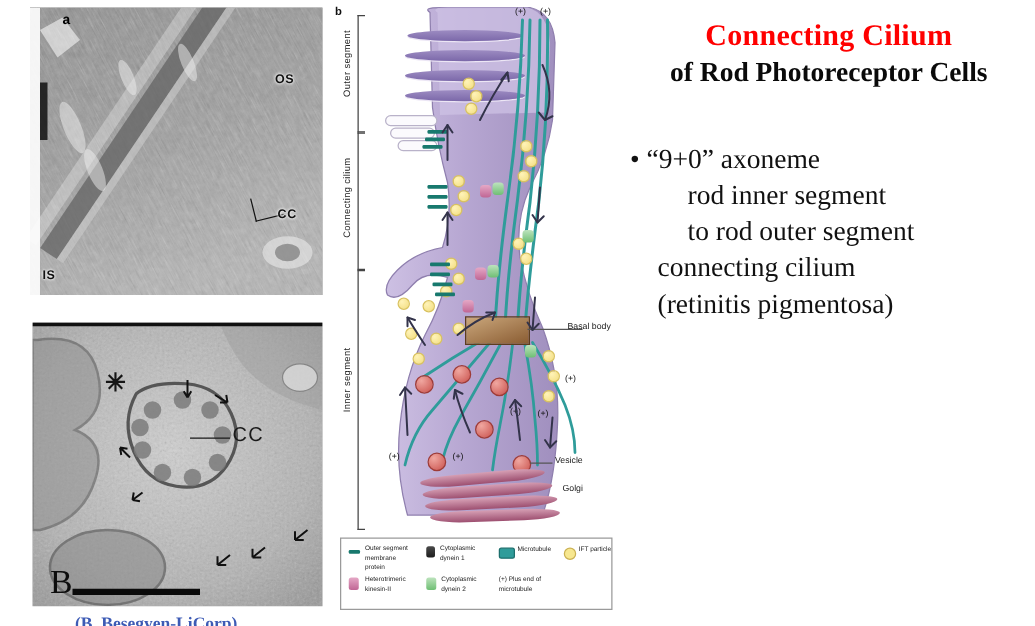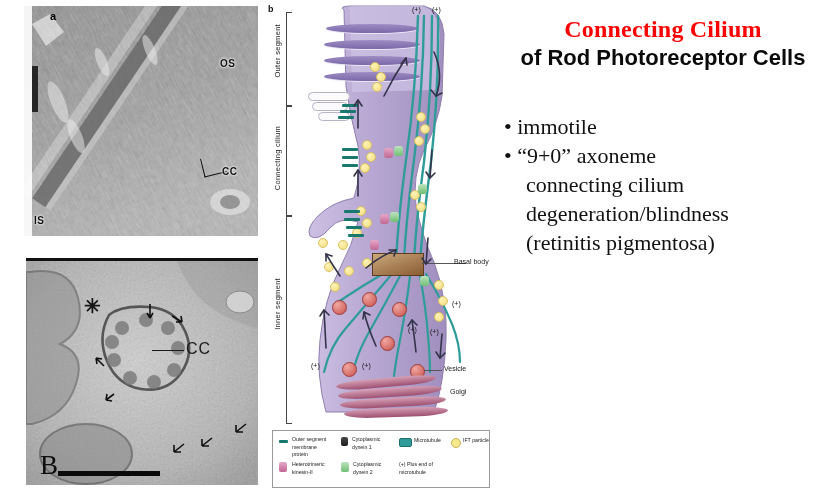--- a/index.html
+++ b/index.html
@@ -90,21 +90,21 @@
 
   
   .right{position:absolute;left:498px;top:0;width:330px;height:501px;}
   .title1{
     position:absolute;left:0;top:16px;width:330px;text-align:center;
     color:#ff0000;font-weight:bold;font-size:24px;font-family:"Liberation Serif",serif;
     letter-spacing:.2px;
   }
   .title2{
     position:absolute;left:0;top:45px;width:330px;text-align:center;
-    color:#0a0a0a;font-weight:bold;font-size:22px;font-family:Liberation Sans, sans-serif;
+    color:#0a0a0a;font-weight:bold;font-size:22px;font-family:Liberation Serif, serif;
   }
   .bullets{position:absolute;left:6px;top:112px;width:324px;}
   .bl{
     color:#111;font-family:"Liberation Serif",serif;font-size:22px;line-height:29px;
     white-space:pre;
   }
   .bl.ind{padding-left:46px;}
   .bl.ind2{padding-left:22px;}
 </style>
 </head>
@@ -211,20 +211,21 @@
       </g>
     </svg>
     <div class="topline-b"></div>
     <div class="em-label asterisk">✳</div>
     <div class="lead-b"></div>
     <div class="em-label lbl-cc-b">CC</div>
     <div class="em-label lbl-B">B</div>
     <div class="scalebar"></div>
   </div>
 
+  <div class="bottom-cut">(B, Besegyen-LiCorp)</div>
 
   <div class="panel-diagram">
     <div class="d-lbl-b">b</div>
 
     <div class="bracket" style="left:20px;top:12px;height:92px;"></div>
     <div class="vlabel" style="left:7px;top:24px;">Outer segment</div>
     <div class="bracket" style="left:20px;top:106px;height:108px;"></div>
     <div class="vlabel" style="left:7px;top:126px;">Connecting cilium</div>
     <div class="bracket" style="left:20px;top:216px;height:206px;"></div>
     <div class="vlabel" style="left:7px;top:278px;">Inner segment</div>
@@ -399,21 +400,21 @@
       <span class="lg-item" style="left:126px;top:30px;">(+) Plus end of
 microtubule</span>
     </div>
   </div>
 
   <div class="right">
     <div class="title1">Connecting Cilium</div>
     <div class="title2">of Rod Photoreceptor Cells</div>
 
     <div class="bullets">
-      <div class="bl">• immotile</div>
       <div class="bl">• “9+0” axoneme</div>
+      <div class="bl ind">rod inner segment</div>
+      <div class="bl ind">to rod outer segment</div>
       <div class="bl ind2">connecting cilium</div>
-      <div class="bl ind2">degeneration/blindness</div>
       <div class="bl ind2">(retinitis pigmentosa)</div>
     </div>
   </div>
 
 </div>
 
 </body></html>

